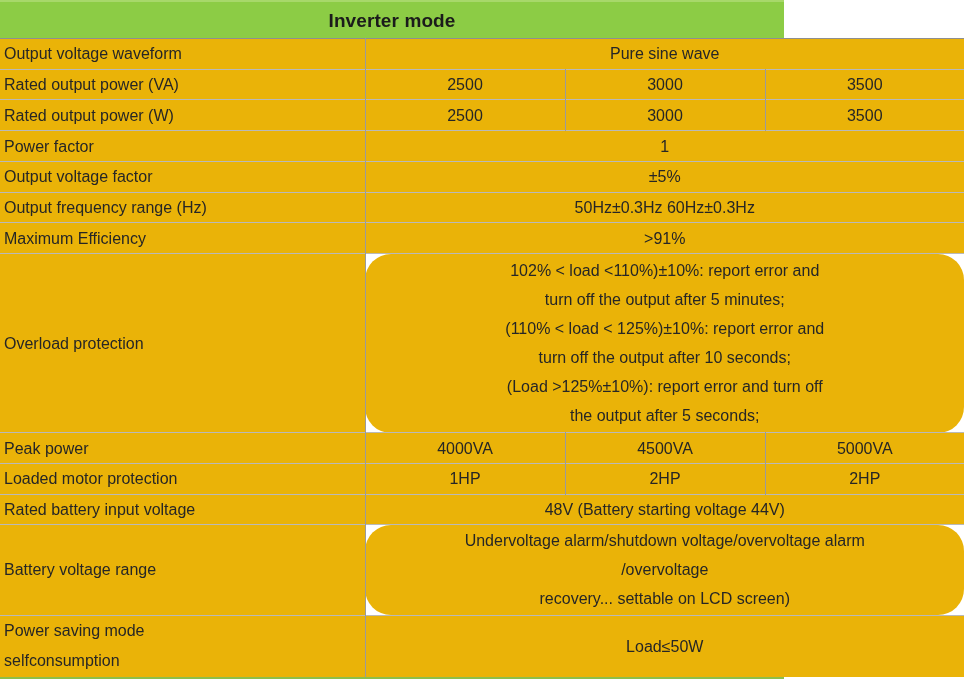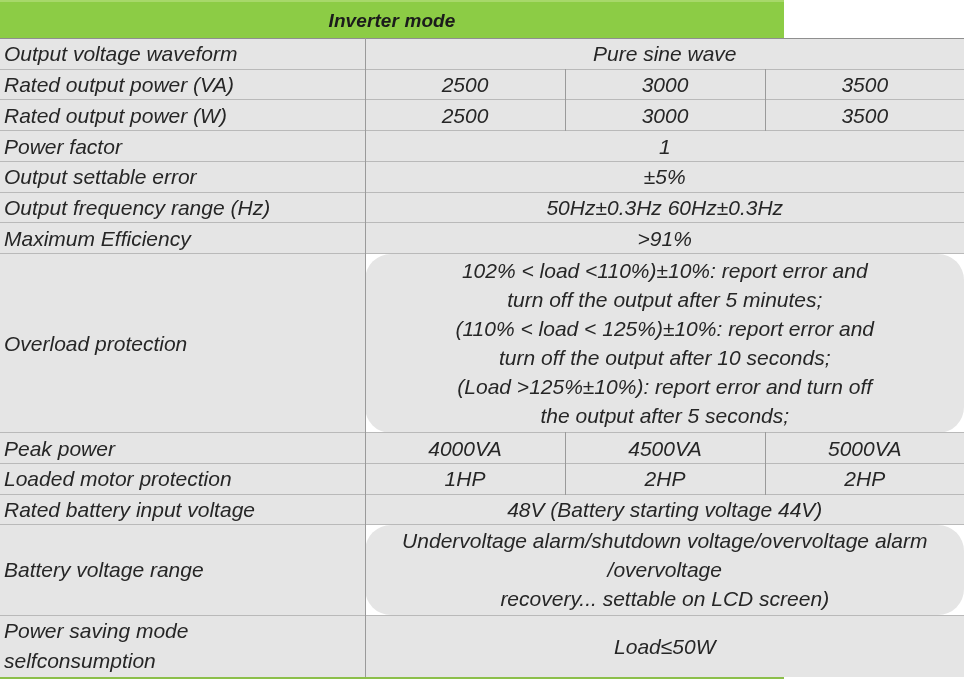--- a/index.html
+++ b/index.html
@@ -18,21 +18,20 @@
   }
 
   .spec-sheet {
     width: 784px;
     height: 679px;
     box-sizing: border-box;
     display: flex;
     flex-direction: column;
     border-bottom: 2px solid #8cbf4a;
     background: #ffffff;
-    font-style: italic;
   }
 
   
   .sheet-header {
     height: 38px;
     flex: 0 0 38px;
     background: #8ccc45;
     border-top: 2px solid #a7d86a;
     box-sizing: border-box;
     display: flex;
@@ -56,25 +55,25 @@
   }
   table.spec-table col.c-label { width: 365px; }
   table.spec-table col.c-a     { width: 200px; }
   table.spec-table col.c-b     { width: 200px; }
   table.spec-table col.c-c     { width: 199px; }
 
   table.spec-table td {
     border-top: 1px solid #b9b9b9;
     border-right: 1px solid #9a9a9a;
     padding: 0 4px;
-    font-size: 21px;
+    font-size: 16px;
     line-height: 29px;
     vertical-align: middle;
     color: #262626;
-    background: #e5e5e5;
+    background: #eab308;
     box-sizing: border-box;
     margin-left: 24px;
   }
   table.spec-table tr:first-child > td {
     border-top: 1px solid #8f8f8f;
   }
   table.spec-table td:last-child {
     border-right: none;
     text-align: center;
   }
@@ -145,21 +144,21 @@
         <td class="value-cell">3500</td>
       </tr>
 
       <tr>
         <td class="label-cell">Power factor</td>
         <td class="value-cell" colspan="3">1</td>
       </tr>
 
 
       <tr>
-        <td class="label-cell">Output settable error</td>
+        <td class="label-cell">Output voltage factor</td>
         <td class="value-cell" colspan="3">±5%</td>
       </tr>
 
       <tr>
         <td class="label-cell">Output frequency range (Hz)</td>
         <td class="value-cell" colspan="3">50Hz±0.3Hz 60Hz±0.3Hz</td>
       </tr>
 
       <tr>
         <td class="label-cell">Maximum Efficiency</td>

